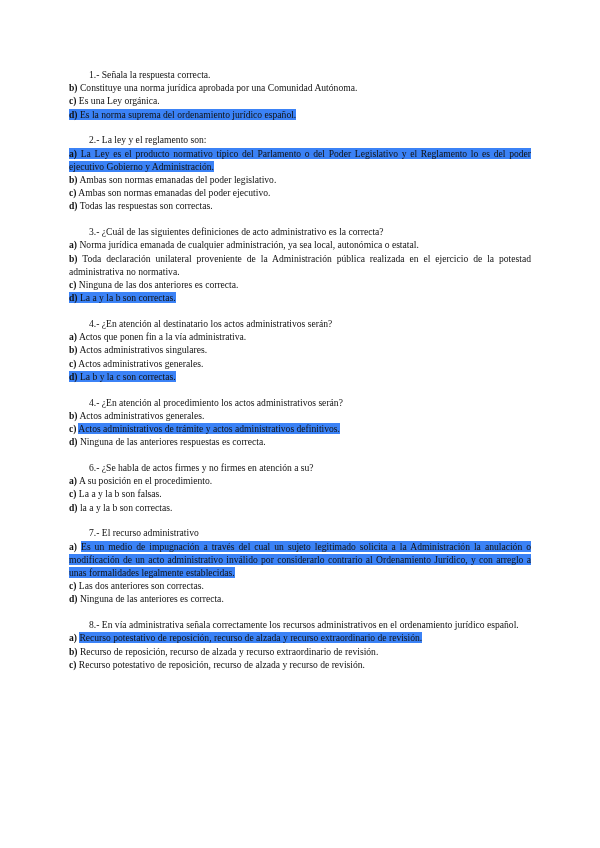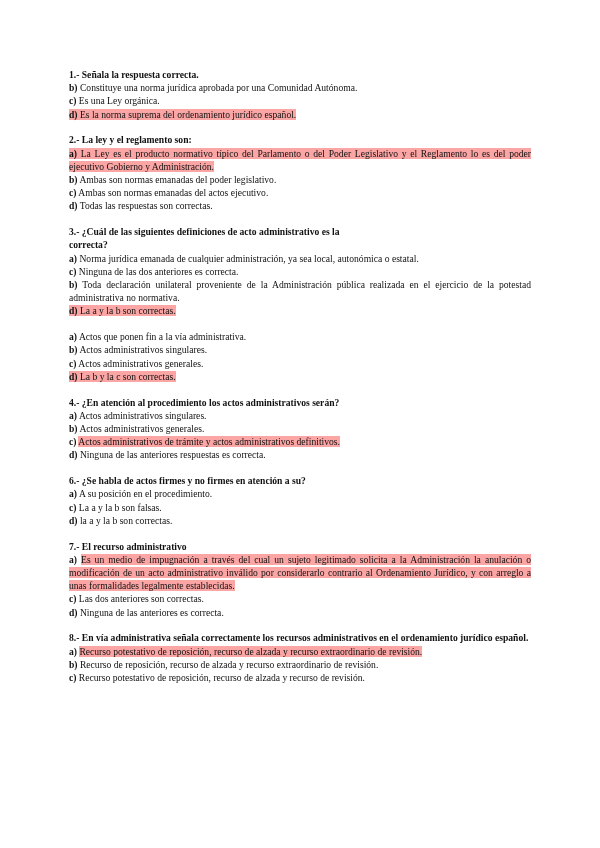--- a/index.html
+++ b/index.html
@@ -3,63 +3,63 @@
 <meta charset="utf-8">
 <style>
   html, body { margin: 0; padding: 0; background: #ffffff; }
   body { width: 600px; height: 848px; position: relative; overflow: hidden; }
   .page {
     position: absolute; left: 69px; top: 68px; width: 462px;
     font-family: "Liberation Serif", "DejaVu Serif", serif;
     font-size: 9.6px; color: #111; line-height: 13.2px;
   }
   .q { margin: 0 0 12.6px 0; }
-  .q-title { font-weight: bold; display: block; }
+  .q-title { font-weight: normal; display: block; margin-left: 20px; }
   .opt { display: block; text-align: justify; }
   .opt .lbl { font-weight: bold; }
-  .hl { background: #fca5a5; }
+  .hl { background: #3b82f6; }
 </style>
 </head>
 <body>
 
 <div class="page">
 
   <div class="q">
     <span class="q-title">1.- Señala la respuesta correcta.</span>
     <span class="opt"><span class="lbl">b)</span> <span>Constituye una norma jurídica aprobada por una Comunidad Autónoma.</span></span>
     <span class="opt"><span class="lbl">c)</span> <span>Es una Ley orgánica.</span></span>
     <span class="opt"><span class="hl"><span class="lbl">d)</span> <span>Es la norma suprema del ordenamiento jurídico español.</span></span></span>
   </div>
 
   <div class="q">
     <span class="q-title">2.- La ley y el reglamento son:</span>
     <span class="opt"><span class="lbl hl">a)</span><span class="hl"> </span><span class="hl">La Ley es el producto normativo típico del Parlamento o del Poder Legislativo y el Reglamento lo es del poder ejecutivo Gobierno y Administración.</span></span>
     <span class="opt"><span class="lbl">b)</span> <span>Ambas son normas emanadas del poder legislativo.</span></span>
-    <span class="opt"><span class="lbl">c)</span> <span>Ambas son normas emanadas del actos ejecutivo.</span></span>
+    <span class="opt"><span class="lbl">c)</span> <span>Ambas son normas emanadas del poder ejecutivo.</span></span>
     <span class="opt"><span class="lbl">d)</span> <span>Todas las respuestas son correctas.</span></span>
   </div>
 
   <div class="q">
     <span class="q-title" style="width:300px">3.- ¿Cuál de las siguientes definiciones de acto administrativo es la correcta?</span>
     <span class="opt"><span class="lbl">a)</span> <span>Norma jurídica emanada de cualquier administración, ya sea local, autonómica o estatal.</span></span>
+    <span class="opt"><span class="lbl">b)</span> <span>Toda declaración unilateral proveniente de la Administración pública realizada en el ejercicio de la potestad administrativa no normativa.</span></span>
     <span class="opt"><span class="lbl">c)</span> <span>Ninguna de las dos anteriores es correcta.</span></span>
-    <span class="opt"><span class="lbl">b)</span> <span>Toda declaración unilateral proveniente de la Administración pública realizada en el ejercicio de la potestad administrativa no normativa.</span></span>
     <span class="opt"><span class="hl"><span class="lbl">d)</span> <span>La a y la b son correctas.</span></span></span>
   </div>
 
   <div class="q">
+    <span class="q-title">4.- ¿En atención al destinatario los actos administrativos serán?</span>
     <span class="opt"><span class="lbl">a)</span> <span>Actos que ponen fin a la vía administrativa.</span></span>
     <span class="opt"><span class="lbl">b)</span> <span>Actos administrativos singulares.</span></span>
     <span class="opt"><span class="lbl">c)</span> <span>Actos administrativos generales.</span></span>
     <span class="opt"><span class="hl"><span class="lbl">d)</span> <span>La b y la c son correctas.</span></span></span>
   </div>
 
   <div class="q">
     <span class="q-title">4.- ¿En atención al procedimiento los actos administrativos serán?</span>
-    <span class="opt"><span class="lbl">a)</span> <span>Actos administrativos singulares.</span></span>
     <span class="opt"><span class="lbl">b)</span> <span>Actos administrativos generales.</span></span>
     <span class="opt"><span class="lbl">c)</span> <span class="hl">Actos administrativos de trámite y actos administrativos definitivos.</span></span>
     <span class="opt"><span class="lbl">d)</span> <span>Ninguna de las anteriores respuestas es correcta.</span></span>
   </div>
 
   <div class="q">
     <span class="q-title">6.- ¿Se habla de actos firmes y no firmes en atención a su?</span>
     <span class="opt"><span class="lbl">a)</span> <span>A su posición en el procedimiento.</span></span>
     <span class="opt"><span class="lbl">c)</span> <span>La a y la b son falsas.</span></span>
     <span class="opt"><span class="lbl">d)</span> <span>la a y la b son correctas.</span></span>

